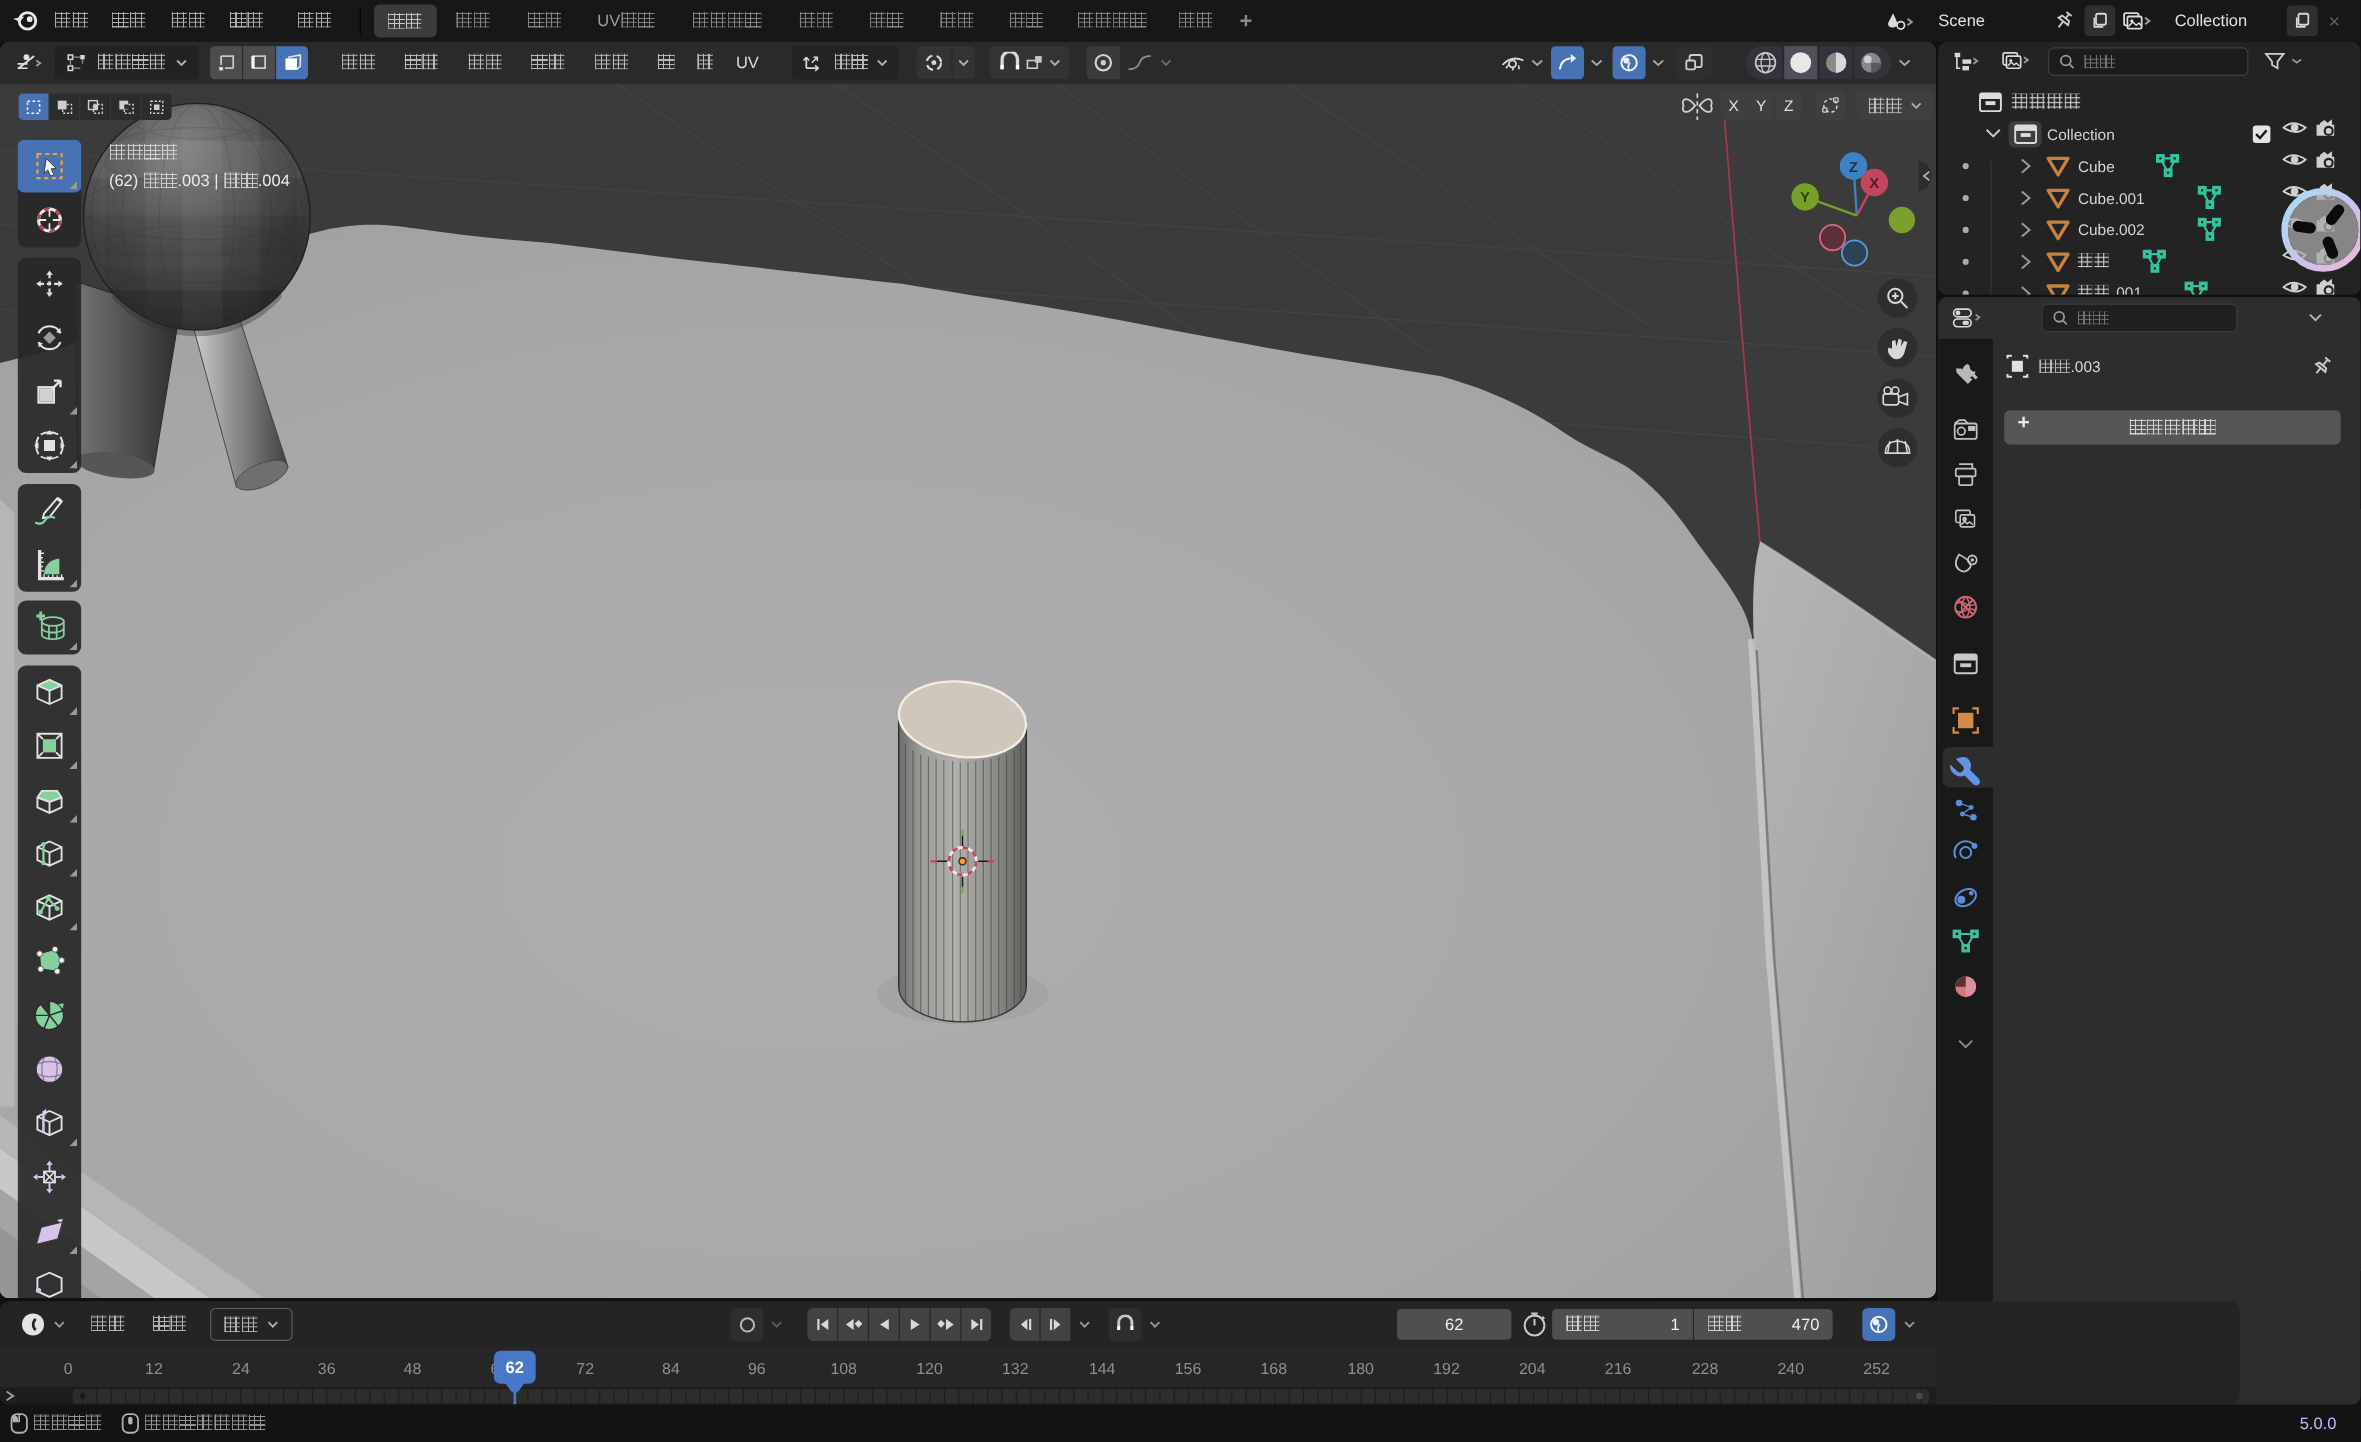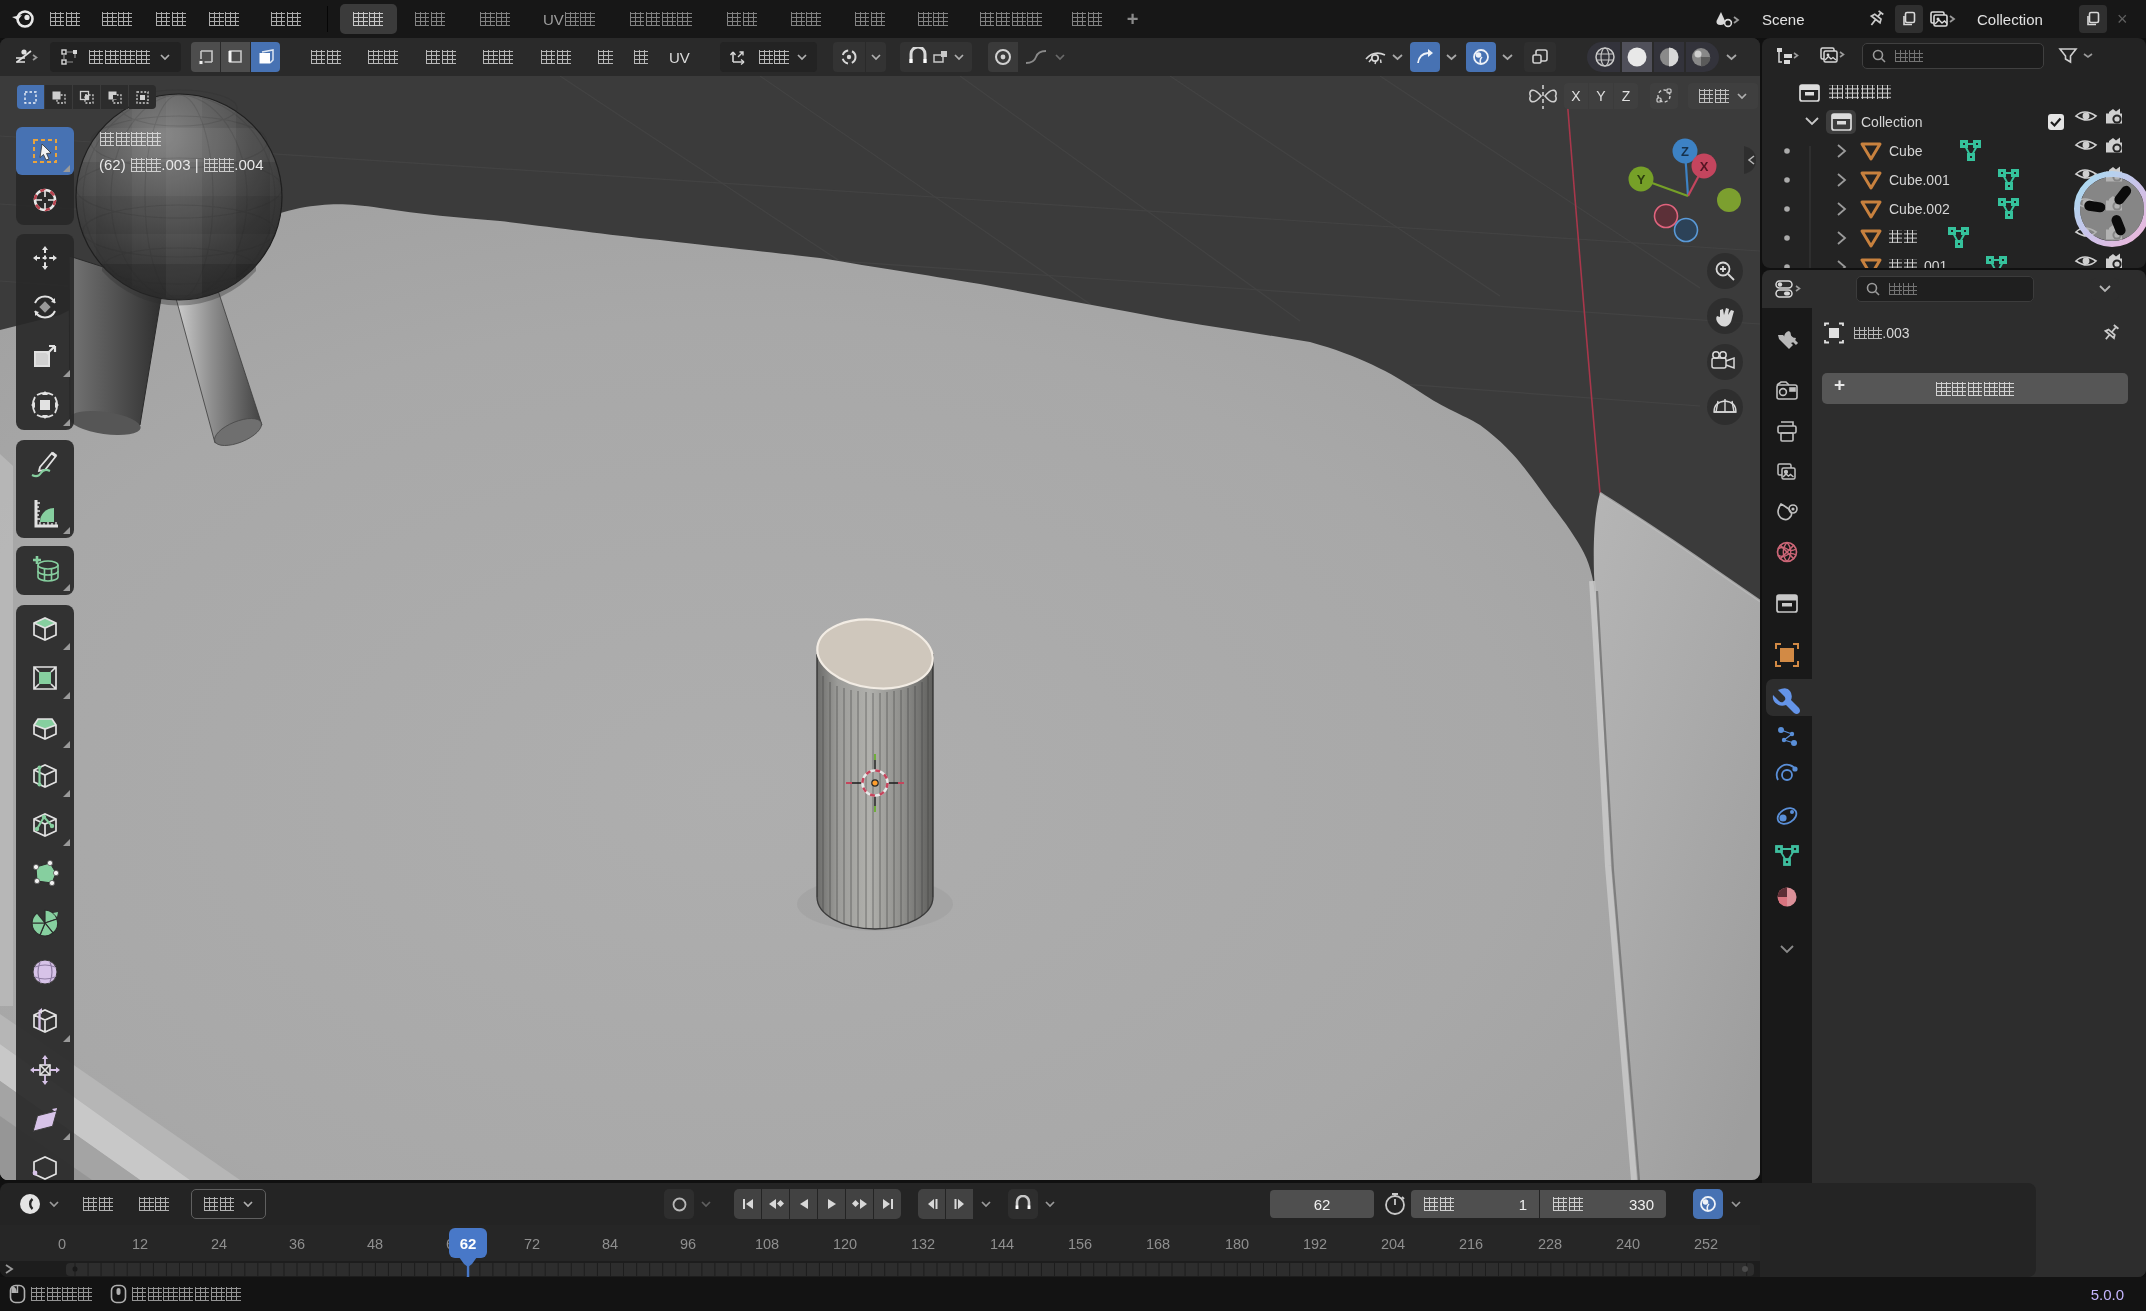--- a/index.html
+++ b/index.html
@@ -1133,21 +1133,21 @@
           <circle cx="13" cy="13" r="9" fill="none" stroke="#c8c8c8" stroke-width="1.8"></circle>
           <path d="M13 13 L13 7 M10 2 h6 M13 2 v3 M20 5 l2 2" stroke="#c8c8c8" stroke-width="1.8"></path>
         </svg>
     <div class="row abs" style="right:94px;top:6px;height:30px;font-size:15px">
       <div class="row" style="width:128px;height:28px;background:#4f4f4f;border-radius:4px 0 0 4px;padding:0 12px;justify-content:space-between;color:#f0f0f0">
             <span><i class="z"></i><i class="z"></i></span>
             <span>1</span>
           </div>
       <div class="row" style="width:126px;height:28px;background:#4f4f4f;border-radius:0 4px 4px 0;margin-left:1px;padding:0 12px;justify-content:space-between;color:#f0f0f0">
             <span><i class="z"></i><i class="z"></i></span>
-            <span>330</span>
+            <span>470</span>
           </div>
     </div>
     <div class="row abs" style="right:11px;top:6px;height:30px">
       <div style="width:30px;height:30px;background:#4772b3;border-radius:5px;display:flex;align-items:center;justify-content:center">
             <svg width="20" height="20" viewBox="0 0 20 20">
               <circle cx="10" cy="10" r="7" fill="none" stroke="#eef2f8" stroke-width="1.8"></circle>
               <circle cx="7.5" cy="8" r="2.8" fill="#eef2f8"></circle>
               <path d="M10 17 q-2-4 1-7" fill="none" stroke="#eef2f8" stroke-width="1.6"></path>
             </svg>
           </div>

